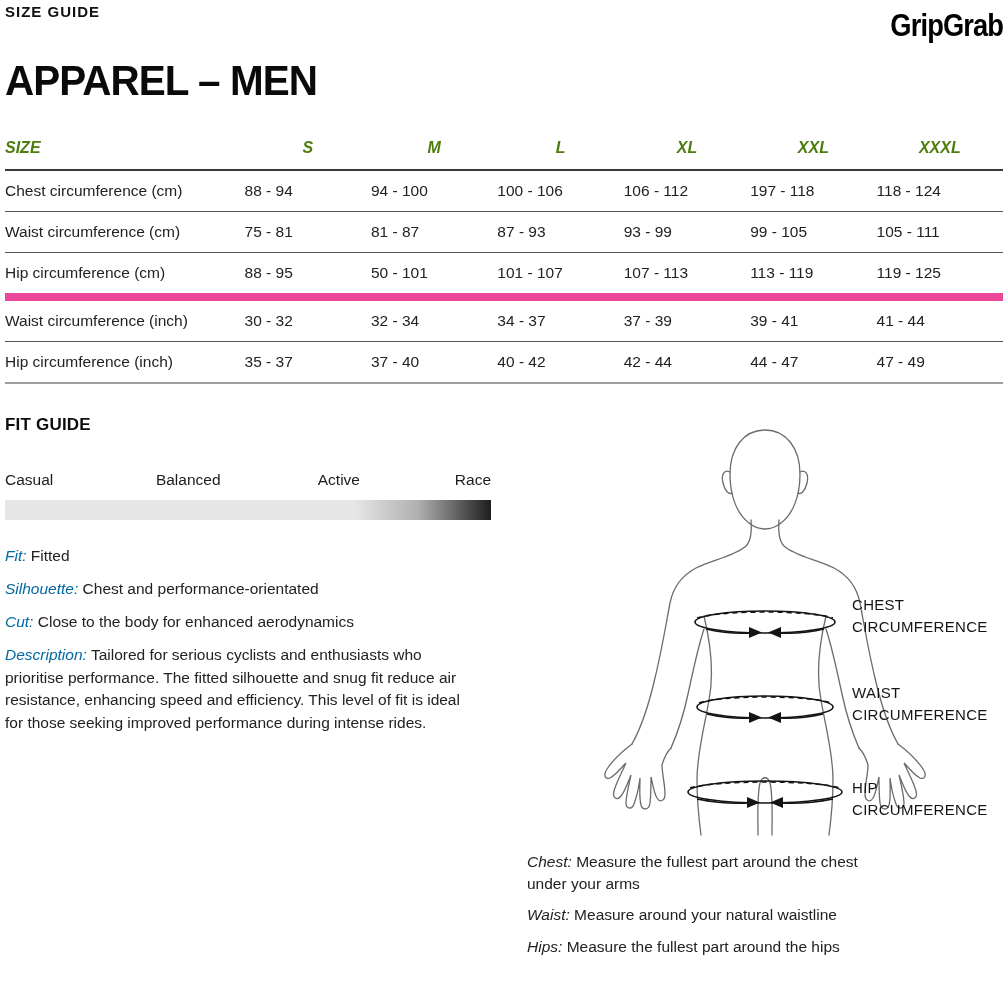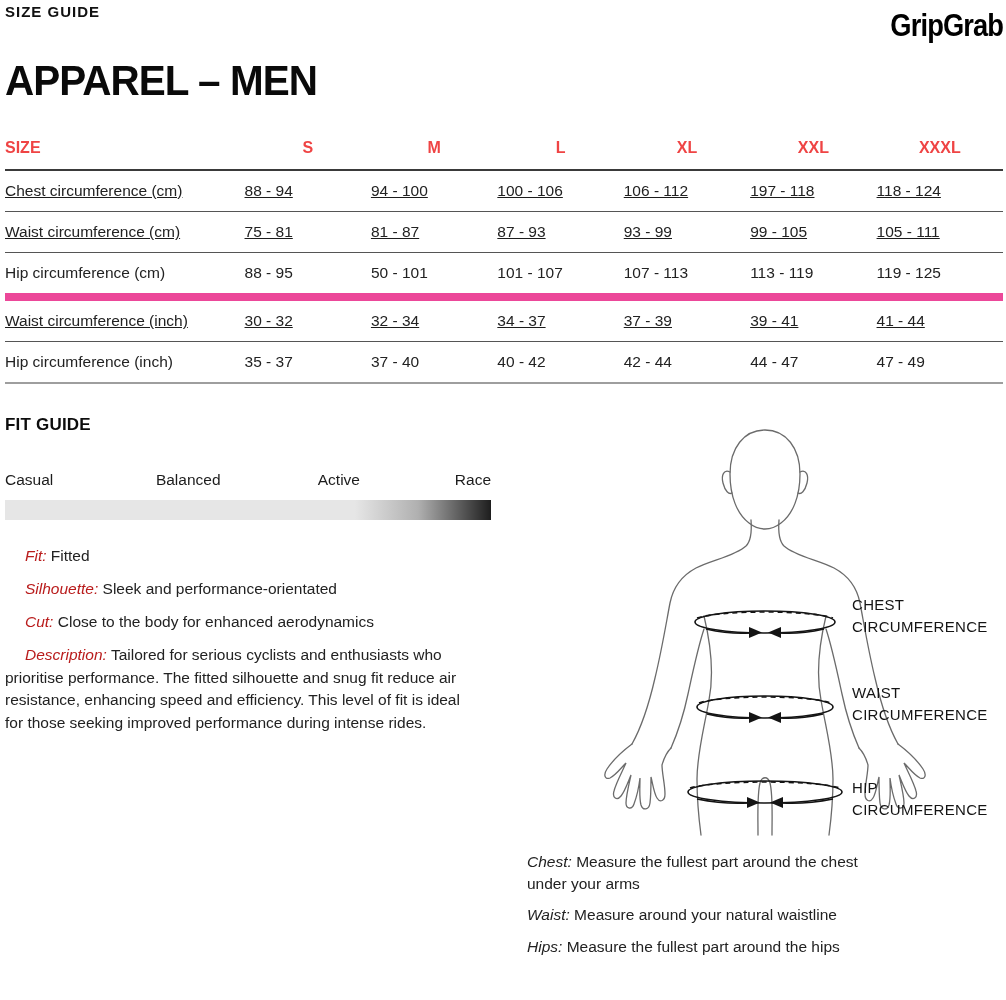--- a/index.html
+++ b/index.html
@@ -16,44 +16,44 @@
   .brand { font-size:31px; font-weight:700; letter-spacing:-1px; color:#000;
            transform:scaleX(0.88); transform-origin:right top; margin-top:6px; }
   
   h1.page-title {
     margin-top:15px; font-size:43px; line-height:1.0; font-weight:700;
     letter-spacing:-1px; color:#0a0a0a; transform:scaleX(0.94); transform-origin:left top;
   }
   
   table.size-table { width:100%; border-collapse:collapse; margin-top:33px; table-layout:fixed; }
   .size-table th, .size-table td { font-size:15.5px; vertical-align:middle; }
-  .size-table th { font-weight:700; font-size:16px; text-align:center; padding:4px 0 12px; color:#ef4444; }
+  .size-table th { font-weight:700; font-size:16px; text-align:center; padding:4px 0 12px; color:#4d7c0f;font-style:italic; }
   .size-table td { text-align:left; padding:11px 0; color:#222; }
   .size-table th.lbl, .size-table td.lbl { text-align:left; width:24%; }
   .size-table thead tr { border-bottom:2px solid #3a3a3a; }
-  .size-table tr.sep-thin  { border-bottom:1px solid #555;text-decoration:underline; }
+  .size-table tr.sep-thin  { border-bottom:1px solid #555; }
   .size-table tr.sep-thick { border-bottom:8px solid #ec4899; }
   .size-table tr.sep-end   { border-bottom:2px solid #9e9e9e; }
   
   .cols { display:flex; margin-top:31px; }
   .col-left  { width:486px; flex:none; }
   .col-right { flex:1; margin-left:36px; position:relative; }
   h2.sec-title { font-size:17px; font-weight:700; color:#0d0d0d; letter-spacing:0.2px; }
   
   .scale-labels { position:relative; height:19px; margin-top:36px; font-size:15.5px; color:#1c1c1c; }
   .scale-labels .sl { position:absolute; top:0; white-space:nowrap; }
   .sl.pos-0 { left:0; }
   .sl.pos-1 { left:37.7%; transform:translateX(-50%); }
   .sl.pos-2 { left:68.7%; transform:translateX(-50%); }
   .sl.pos-3 { right:0; }
   .scale-bar { height:20px; margin-top:10px; background:#e6e6e6; }
   
   .attrs { margin-top:25px; }
   .attr { font-size:15.5px; line-height:1.42; margin-bottom:11px; color:#222; max-width:470px; }
-  .attr em { font-style:italic; color:#b91c1c;margin-left:20px; }
+  .attr em { font-style:italic; color:#0369a1; }
   .attr.desc { line-height:1.46; }
   
   .figure-area { position:relative; height:432px; margin-top:2px; }
   .figure-svg { position:absolute; left:38px; top:0; }
   .fig-label { position:absolute; width:160px; font-size:15px; line-height:1.45;
                letter-spacing:0.3px; color:#141414; }
   .fig-label.chest { left:325px; top:177px; }
   .fig-label.waist { left:325px; top:265px; }
   .fig-label.hip   { left:325px; top:360px; }
   
@@ -145,21 +145,21 @@
     </div>
     <div class="scale-bar" style="background: linear-gradient(90deg, rgb(230, 230, 230) 0%, rgb(230, 230, 230) 72%, rgb(176, 176, 176) 85%, rgb(30, 30, 30) 100%);"></div>
 
     <div class="attrs">
       <p class="attr">
         <em>Fit:</em>
         <span>Fitted</span>
       </p>
       <p class="attr">
         <em>Silhouette:</em>
-        <span>Sleek and performance-orientated</span>
+        <span>Chest and performance-orientated</span>
       </p>
       <p class="attr">
         <em>Cut:</em>
         <span>Close to the body for enhanced aerodynamics</span>
       </p>
       <p class="attr desc">
         <em>Description:</em>
         <span>Tailored for serious cyclists and enthusiasts who prioritise performance. The fitted silhouette and snug fit reduce air resistance, enhancing speed and efficiency. This level of fit is ideal for those seeking improved performance during intense rides.</span>
       </p>
     </div>

